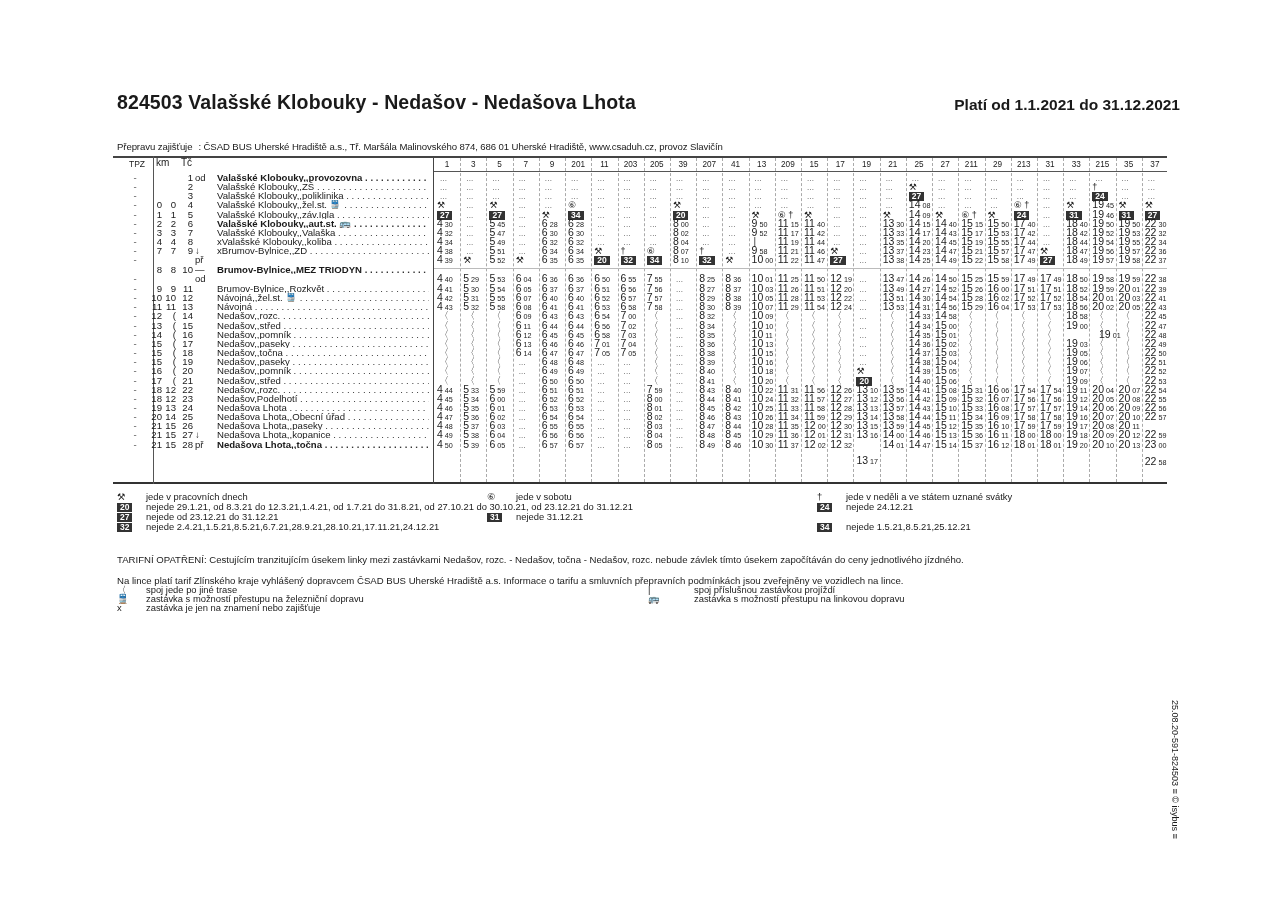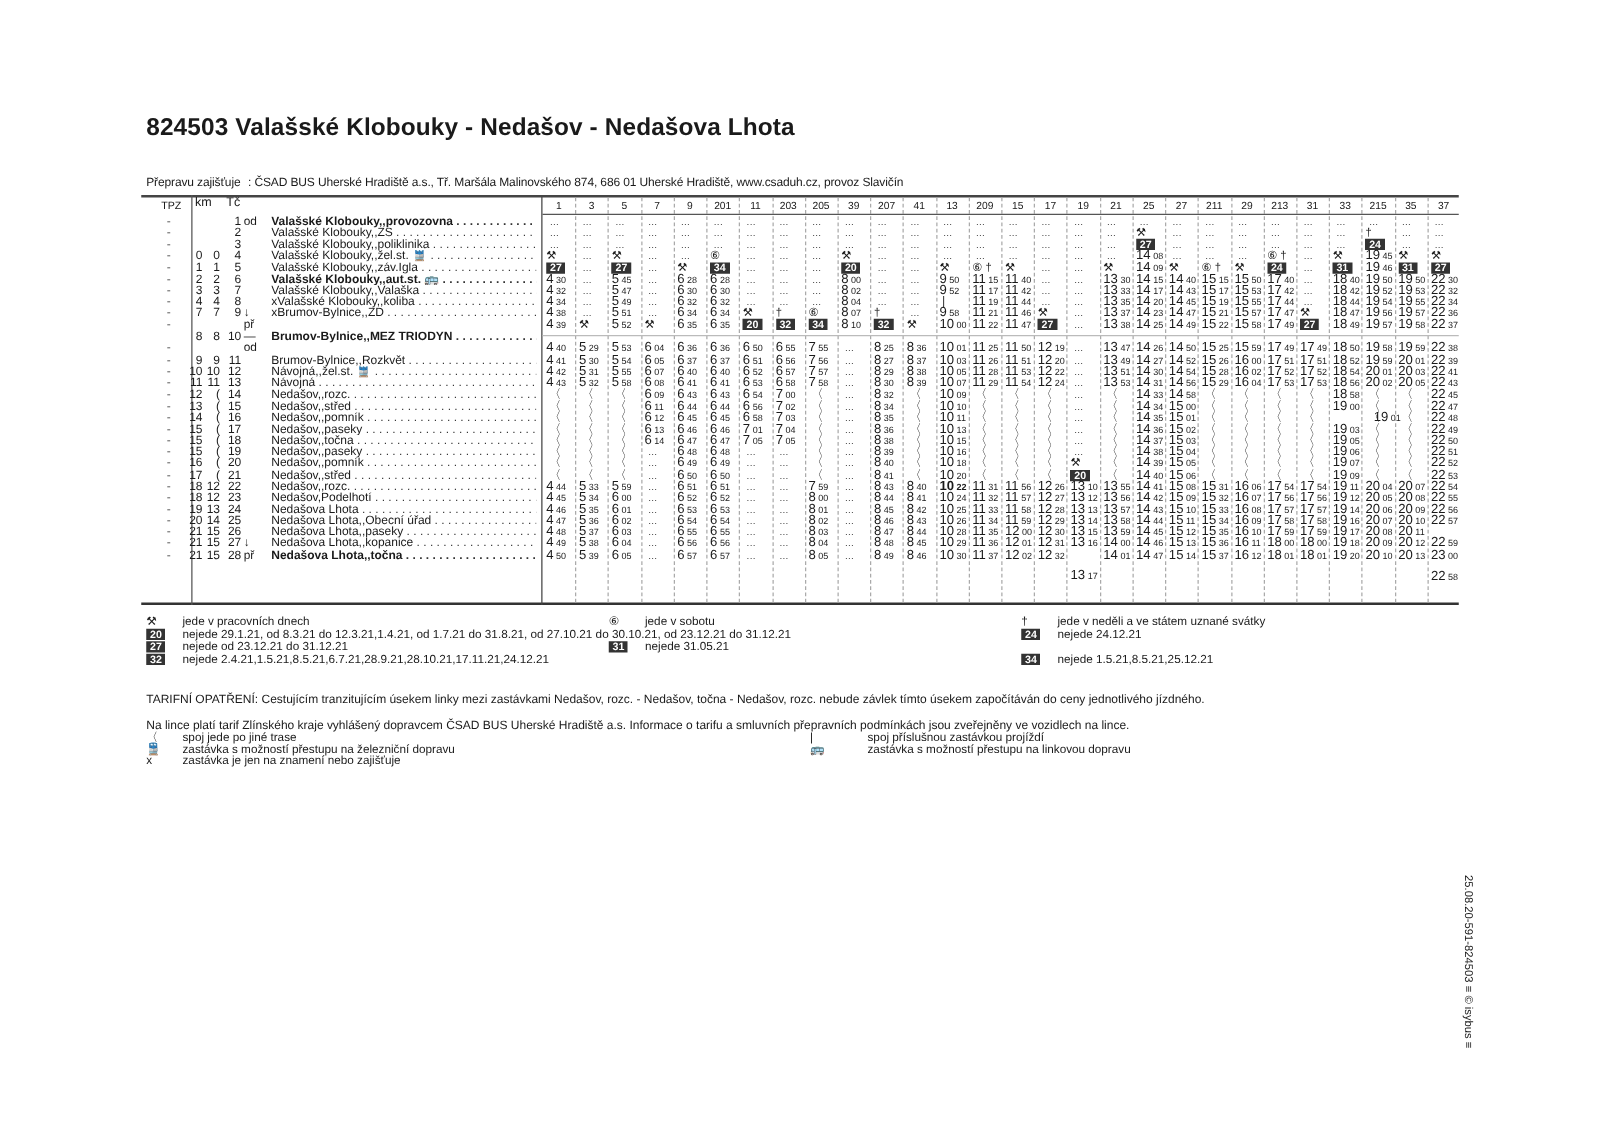--- a/index.html
+++ b/index.html
@@ -43,20 +43,21 @@
   .tarif { position:absolute; left:117px; top:554px; font-size:9.6px; white-space:nowrap; }
   .info { position:absolute; left:117px; top:575px; font-size:9.6px; white-space:nowrap; }
   .leg { position:absolute; font-size:9.4px; white-space:nowrap; line-height:9.3px; }
   .footer-id { position:absolute; left:1166px; top:700px; width:160px; transform-origin:0 0; transform:rotate(90deg) translate(0,-14px); font-size:9px; white-space:nowrap; }
 </style>
 </head>
 <body>
 
 <div class="title">824503  Valašské Klobouky - Nedašov - Nedašova Lhota</div>
 <div class="validity">
+  <div>Platí od 1.1.2021 do 31.12.2021</div>
 </div>
 <div class="carrier">
   <span class="lbl">Přepravu zajišťuje</span><span>: ČSAD BUS Uherské Hradiště a.s., Tř. Maršála Malinovského 874, 686 01 Uherské Hradiště, www.csaduh.cz, provoz Slavičín</span>
 </div>
 
 <div class="tbl-wrap" id="tbl">
   <div class="rule-top"></div>
   <div class="rule-bot"></div>
   <div class="hdr-left">
     <span class="tpz">TPZ</span>
@@ -693,21 +694,21 @@
       <div class="cell" style="left: 317.571px; top: 137.15px;"><span class="h">10</span><span class="m"> 05</span></div>
       <div class="cell" style="left: 317.571px; top: 146.3px;"><span class="h">10</span><span class="m"> 07</span></div>
       <div class="cell" style="left: 317.571px; top: 155.45px;"><span class="h">10</span><span class="m"> 09</span></div>
       <div class="cell" style="left: 317.571px; top: 164.6px;"><span class="h">10</span><span class="m"> 10</span></div>
       <div class="cell" style="left: 317.571px; top: 173.75px;"><span class="h">10</span><span class="m"> 11</span></div>
       <div class="cell" style="left: 317.571px; top: 182.9px;"><span class="h">10</span><span class="m"> 13</span></div>
       <div class="cell" style="left: 317.571px; top: 192.05px;"><span class="h">10</span><span class="m"> 15</span></div>
       <div class="cell" style="left: 317.571px; top: 201.2px;"><span class="h">10</span><span class="m"> 16</span></div>
       <div class="cell" style="left: 317.571px; top: 210.35px;"><span class="h">10</span><span class="m"> 18</span></div>
       <div class="cell" style="left: 317.571px; top: 219.5px;"><span class="h">10</span><span class="m"> 20</span></div>
-      <div class="cell" style="left: 317.571px; top: 228.65px; font-weight: bold;"><span class="h">10</span><span class="m"> 22</span></div>
+      <div class="cell" style="left: 317.571px; top: 228.65px;"><span class="h">10</span><span class="m"> 22</span></div>
       <div class="cell" style="left: 317.571px; top: 237.8px;"><span class="h">10</span><span class="m"> 24</span></div>
       <div class="cell" style="left: 317.571px; top: 246.95px;"><span class="h">10</span><span class="m"> 25</span></div>
       <div class="cell" style="left: 317.571px; top: 256.1px;"><span class="h">10</span><span class="m"> 26</span></div>
       <div class="cell" style="left: 317.571px; top: 265.25px;"><span class="h">10</span><span class="m"> 28</span></div>
       <div class="cell" style="left: 317.571px; top: 274.4px;"><span class="h">10</span><span class="m"> 29</span></div>
       <div class="cell" style="left: 317.571px; top: 283.55px;"><span class="h">10</span><span class="m"> 30</span></div>
       <div class="colhdr" style="left: 340.786px; width: 26.2143px;">209</div>
       <div class="colsep" style="left: 340.786px;"></div>
       <div class="cell" style="left: 343.786px; top: 17px;"><span class="dots">...</span></div>
       <div class="cell" style="left: 343.786px; top: 26.15px;"><span class="dots">...</span></div>
@@ -1193,21 +1194,21 @@
     <div class="note" style="left: 0px; top: 30px;">
       <span class="k"><span class="badge">32</span></span>
       <span class="t">nejede 2.4.21,1.5.21,8.5.21,6.7.21,28.9.21,28.10.21,17.11.21,24.12.21</span>
     </div>
     <div class="note" style="left: 370px; top: 0px;">
       <span class="k">⑥</span>
       <span class="t">jede v sobotu</span>
     </div>
     <div class="note" style="left: 370px; top: 20px;">
       <span class="k"><span class="badge">31</span></span>
-      <span class="t">nejede 31.05.21</span>
+      <span class="t">nejede 31.12.21</span>
     </div>
     <div class="note" style="left: 700px; top: 0px;">
       <span class="k">†</span>
       <span class="t">jede v neděli a ve státem uznané svátky</span>
     </div>
     <div class="note" style="left: 700px; top: 10px;">
       <span class="k"><span class="badge">24</span></span>
       <span class="t">nejede 24.12.21</span>
     </div>
     <div class="note" style="left: 700px; top: 30px;">

